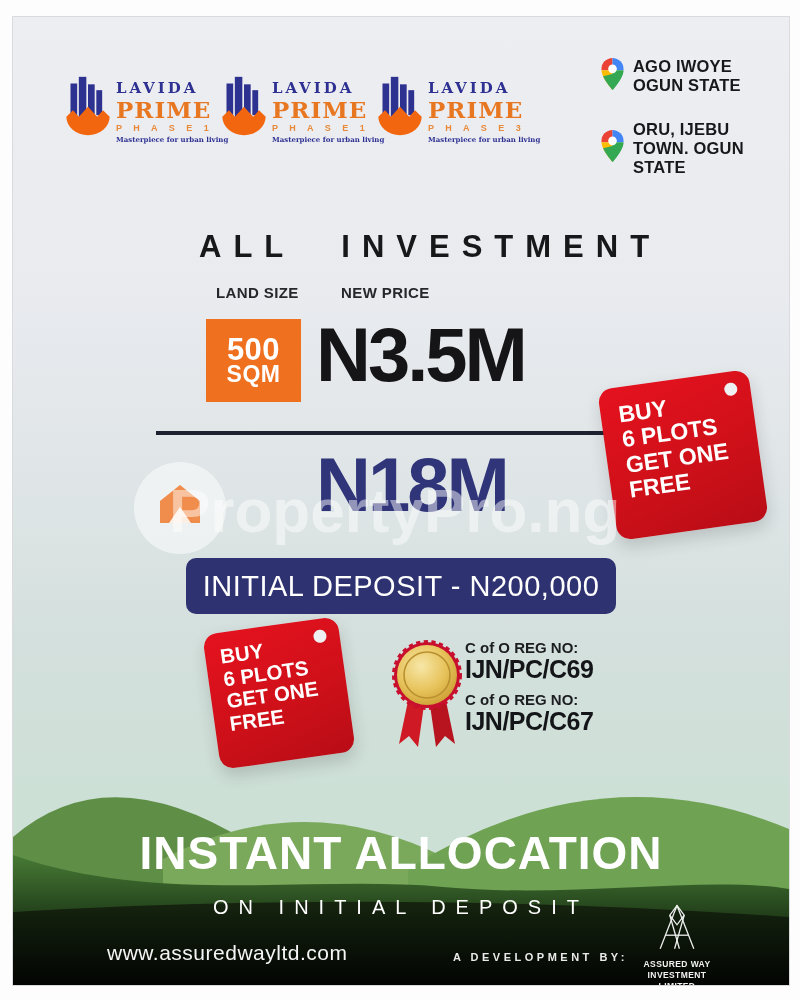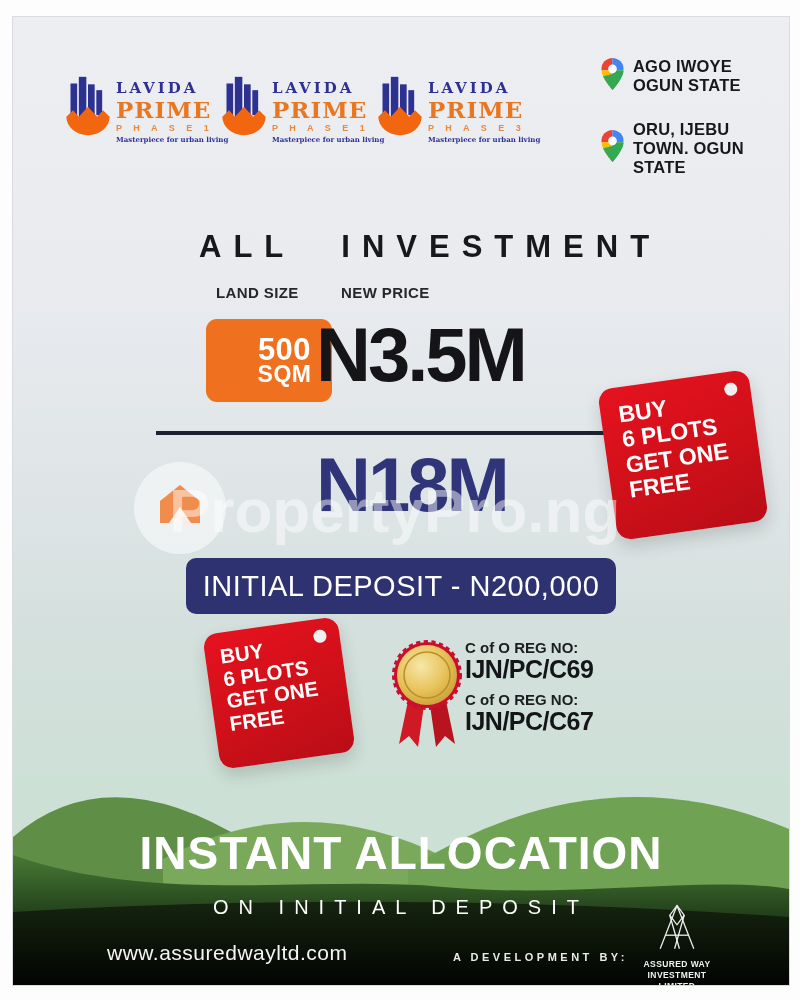--- a/index.html
+++ b/index.html
@@ -18,22 +18,22 @@
   .logo-tagline{color:#2e3192;font-size:7px;font-weight:bold;margin-top:3px;font-family:"DejaVu Serif",serif;}
   .locations{position:absolute;left:588px;top:40px;}
   .loc{display:flex;align-items:center;margin-bottom:26px;}
   .loc svg{flex:0 0 auto;margin-right:9px;}
   .loc-text{font-size:16.5px;font-weight:800;color:#17181a;line-height:1.13;letter-spacing:.2px;}
   
   .all-inclusive{position:absolute;left:186px;top:212px;font-size:31px;font-weight:800;color:#17181a;
     letter-spacing:12px;word-spacing:26px;white-space:nowrap;}
   .col-label{position:absolute;top:267px;font-size:15px;font-weight:600;color:#26272b;letter-spacing:.4px;}
   .col-land{left:203px;} .col-price{left:328px;}
-  .size-box{position:absolute;left:193px;width:95px;height:83px;background:#ef7120;border-radius:11px;
-    display:flex;flex-direction:column;align-items:center;justify-content:center;color:#fff;font-weight:800;line-height:.95;padding-left:31px;}
+  .size-box{position:absolute;left:193px;width:95px;height:83px;background:#ef7120;border-radius:0;
+    display:flex;flex-direction:column;align-items:center;justify-content:center;color:#fff;font-weight:800;line-height:.95;}
   .size-box .l1{font-size:31px;letter-spacing:.5px;} .size-box .l2{font-size:23px;letter-spacing:.5px;}
   .box-500{top:302px;} .box-acre{top:432px;}
   .box-acre .l1,.box-acre .l2{font-size:25px;}
   .price{position:absolute;left:303px;font-weight:800;font-size:76px;line-height:96px;letter-spacing:-3px;white-space:nowrap;}
   .price-1{top:290px;color:#151517;} .price-2{top:420px;color:#30357a;}
   .divider{position:absolute;left:143px;top:414px;width:457px;height:3.5px;background:#1d2130;}
   .deposit-bar{position:absolute;left:173px;top:541px;width:430px;height:56px;background:#2e3270;border-radius:10px;
     color:#fff;font-size:29px;font-weight:400;text-align:center;line-height:56px;letter-spacing:.5px;}
   
   .tag{position:absolute;background:linear-gradient(160deg,#e5121f 0%,#cf1019 55%,#b90d17 100%);

